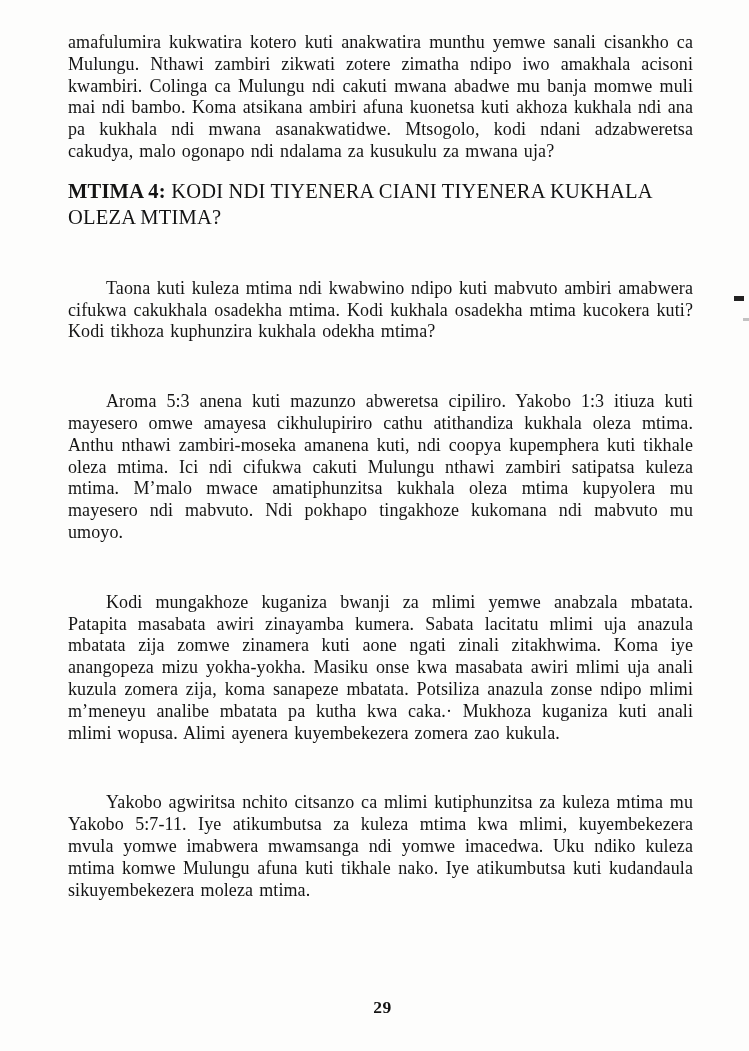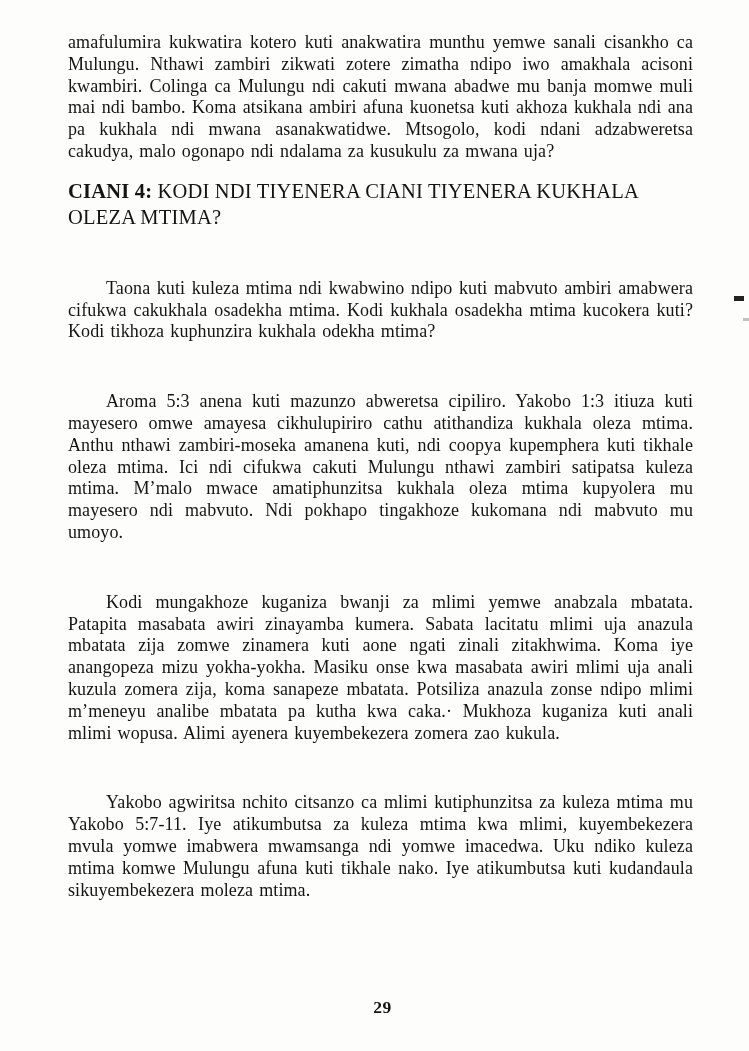--- a/index.html
+++ b/index.html
@@ -79,21 +79,21 @@
   }
 </style>
 </head>
 <body>
 
 <div class="page">
   <div class="text-block">
 
     <p class="para first">amafulumira kukwatira kotero kuti anakwatira munthu yemwe sanali cisankho ca Mulungu. Nthawi zambiri zikwati zotere zimatha ndipo iwo amakhala acisoni kwambiri. Colinga ca Mulungu ndi cakuti mwana abadwe mu banja momwe muli mai ndi bambo. Koma atsikana ambiri afuna kuonetsa kuti akhoza kukhala ndi ana pa kukhala ndi mwana asanakwatidwe. Mtsogolo, kodi ndani adzabweretsa cakudya, malo ogonapo ndi ndalama za kusukulu za mwana uja?</p>
 
-    <h2 class="heading"><span class="heading-label">CIANI 4:</span><span class="heading-title"> KODI NDI TIYENERA CIANI TIYENERA KUKHALA OLEZA MTIMA?</span></h2>
+    <h2 class="heading"><span class="heading-label">MTIMA 4:</span><span class="heading-title"> KODI NDI TIYENERA CIANI TIYENERA KUKHALA OLEZA MTIMA?</span></h2>
 
     <p class="para indent">Taona kuti kuleza mtima ndi kwabwino ndipo kuti mabvuto ambiri amabwera cifukwa cakukhala osadekha mtima. Kodi kukhala osadekha mtima kucokera kuti? Kodi tikhoza kuphunzira kukhala odekha mtima?</p>
 
     <p class="para indent"><span>Aroma 5:3 anena kuti mazunzo abweretsa cipiliro. Yakobo 1:3 itiuza kuti mayesero omwe amayesa cikhulupiriro cathu atithandiza kukhala oleza mtima. Anthu nthawi zambiri-moseka amanena kuti, ndi coopya kupemphera kuti tikhale oleza mtima. Ici ndi cifukwa cakuti Mulungu nthawi zambiri </span><span class="underline">satipatsa</span><span> kuleza mtima. M’malo mwace </span><span class="underline">amatiphunzitsa</span><span> kukhala oleza mtima kupyolera mu mayesero ndi mabvuto. Ndi pokhapo tingakhoze kukomana ndi mabvuto mu umoyo.</span></p>
 
     <p class="para indent">Kodi mungakhoze kuganiza bwanji za mlimi yemwe anabzala mbatata. Patapita masabata awiri zinayamba kumera. Sabata lacitatu mlimi uja anazula mbatata zija zomwe zinamera kuti aone ngati zinali zitakhwima. Koma iye anangopeza mizu yokha-yokha. Masiku onse kwa masabata awiri mlimi uja anali kuzula zomera zija, koma sanapeze mbatata. Potsiliza anazula zonse ndipo mlimi m’meneyu analibe mbatata pa kutha kwa caka.· Mukhoza kuganiza kuti anali mlimi wopusa. Alimi ayenera kuyembekezera zomera zao kukula.</p>
 
     <p class="para indent">Yakobo agwiritsa nchito citsanzo ca mlimi kutiphunzitsa za kuleza mtima mu Yakobo 5:7-11. Iye atikumbutsa za kuleza mtima kwa mlimi, kuyembekezera mvula yomwe imabwera mwamsanga ndi yomwe imacedwa. Uku ndiko kuleza mtima komwe Mulungu afuna kuti tikhale nako. Iye atikumbutsa kuti kudandaula sikuyembekezera moleza mtima.</p>
 
   </div>

